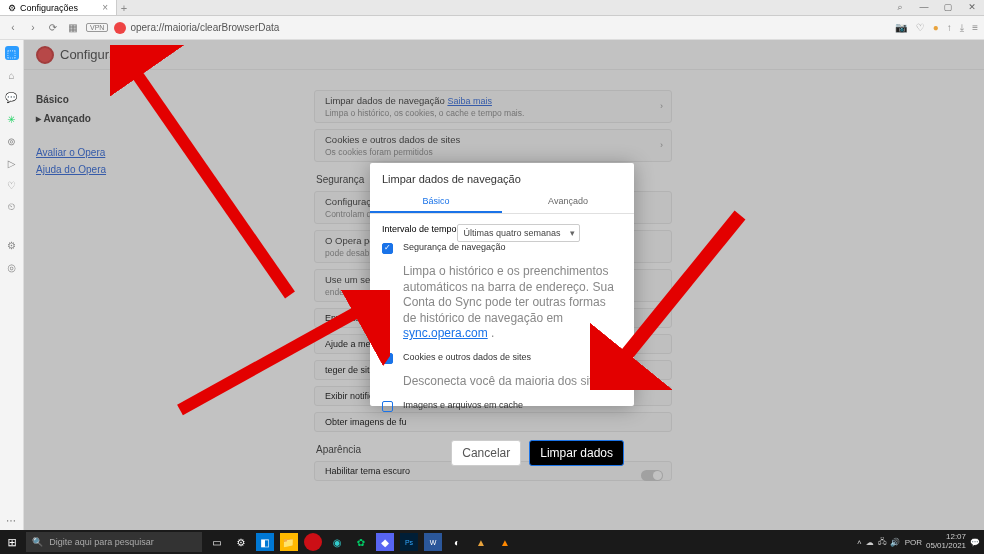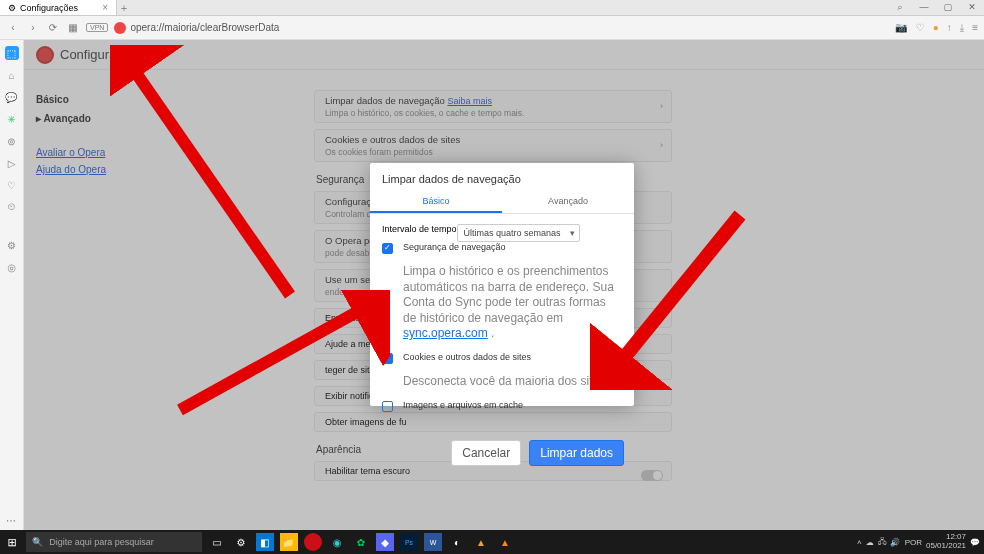--- a/index.html
+++ b/index.html
@@ -52,21 +52,21 @@
 .time-select::after{content:'▾';position:absolute;right:4px;color:#666}
 .check-row{display:flex;gap:10px;margin-bottom:10px;font-size:9px}
 .check{width:11px;height:11px;border:1px solid #1a73e8;border-radius:2px;flex-shrink:0;margin-top:1px;position:relative}
 .check.on{background:#1a73e8}
 .check.on::after{content:'✓';color:#fff;font-size:8px;position:absolute;left:1px;top:-1px}
 .check-text .t1{color:#333}
 .check-text .t2{color:#888;font-size:12px;line-height:1.3;margin-top:12px}
 .sync-link{color:#1a73e8;text-decoration:underline}
 .modal-footer{display:flex;justify-content:flex-end;gap:8px;padding:8px 10px}
 .btn{font-size:12px;padding:5px 10px;border-radius:3px;border:1px solid #ccc;background:#fff;color:#555}
-.btn.primary{background:#3b82f6;color:#fff;border-color:#1a73e8}
+.btn.primary{background:#000000;color:#fff;border-color:#1a73e8}
 .arrow{position:absolute;z-index:6}
 .taskbar{position:absolute;bottom:0;left:0;right:0;height:24px;background:#1a1a1a;display:flex;align-items:center;color:#fff;font-size:9px}
 .winlogo{width:24px;text-align:center;font-size:11px}
 .tb-search{background:#333;height:20px;width:176px;display:flex;align-items:center;padding:0 6px;gap:6px;color:#aaa;margin-left:2px}
 .tb-icons{display:flex;gap:6px;margin-left:6px;align-items:center}
 .tb-ic{width:18px;height:18px;display:flex;align-items:center;justify-content:center;font-size:10px}
 .tray{margin-left:auto;display:flex;align-items:center;gap:4px;padding-right:4px;font-size:8px;color:#ccc}
 .clock{text-align:right;line-height:1.1}
 </style>
 </head>

